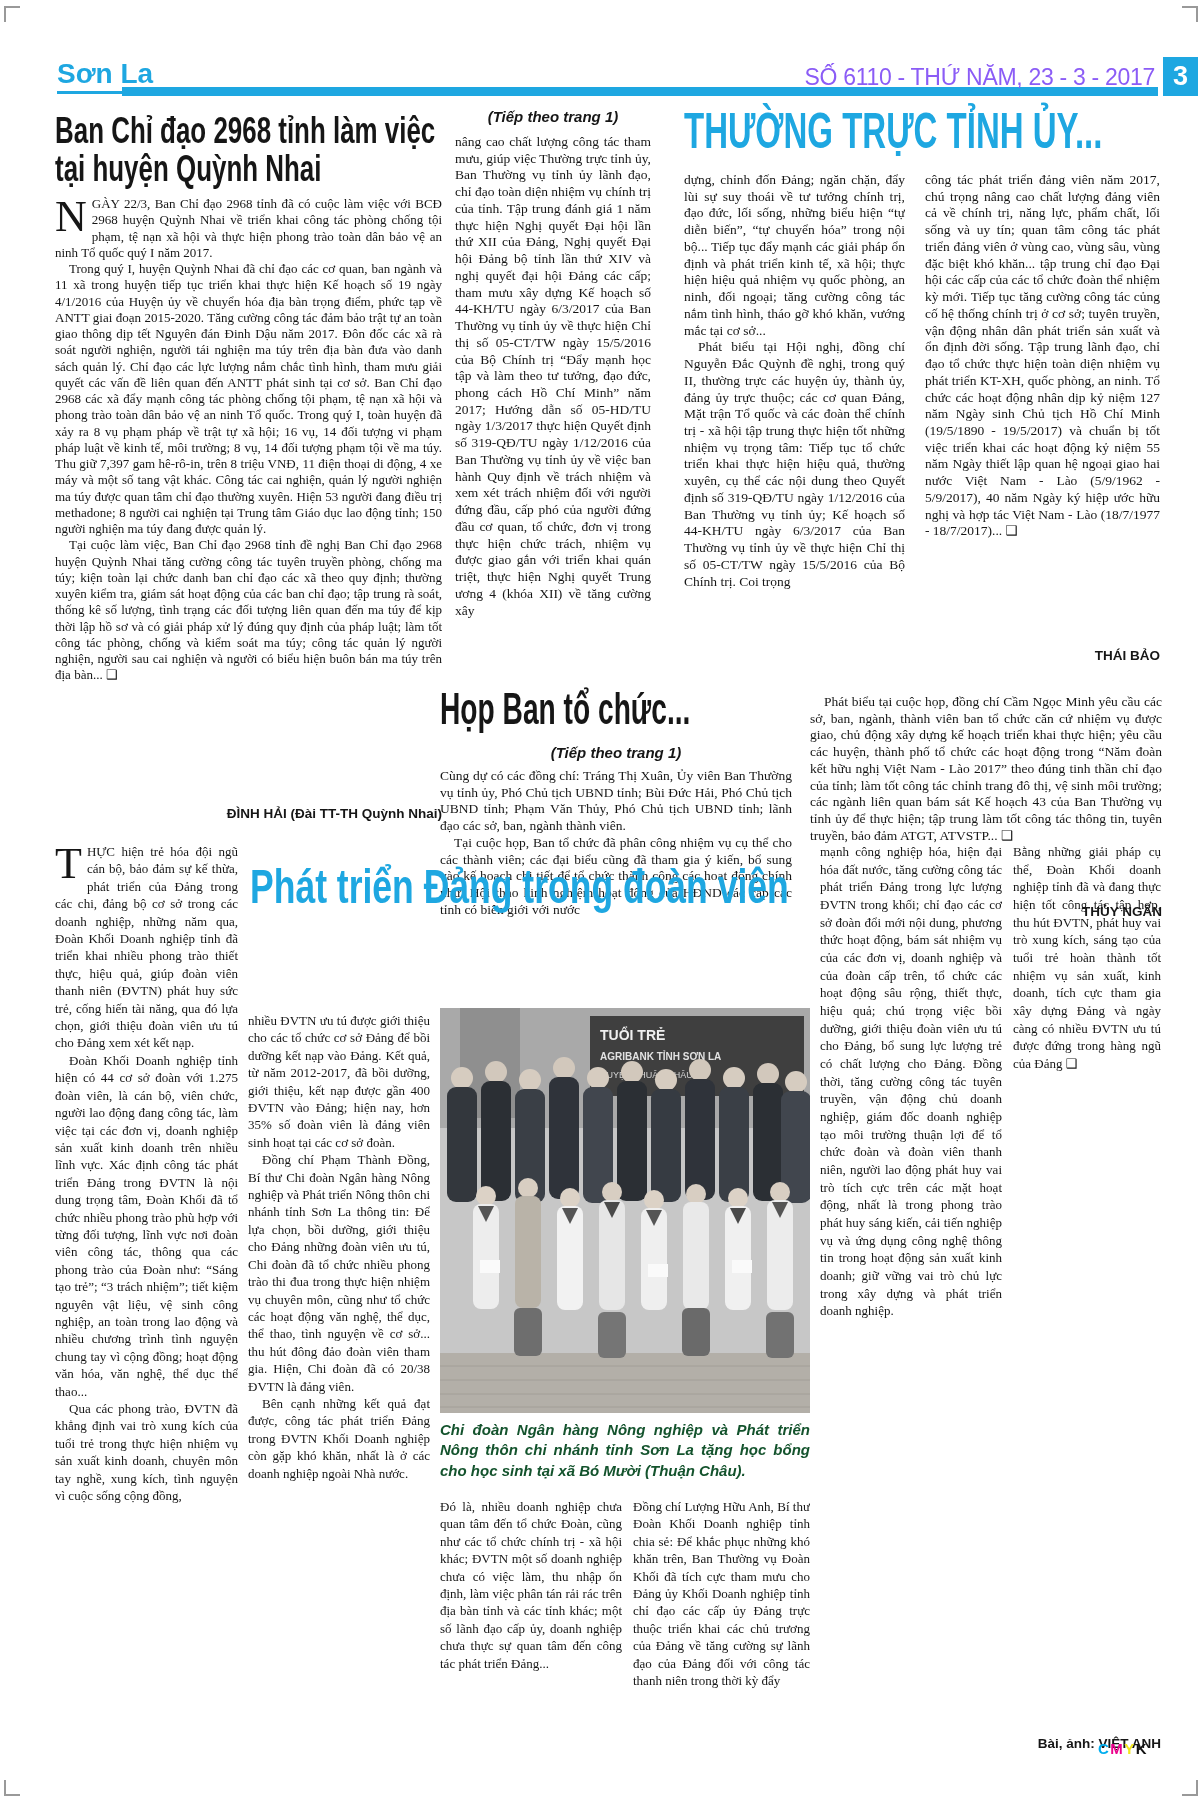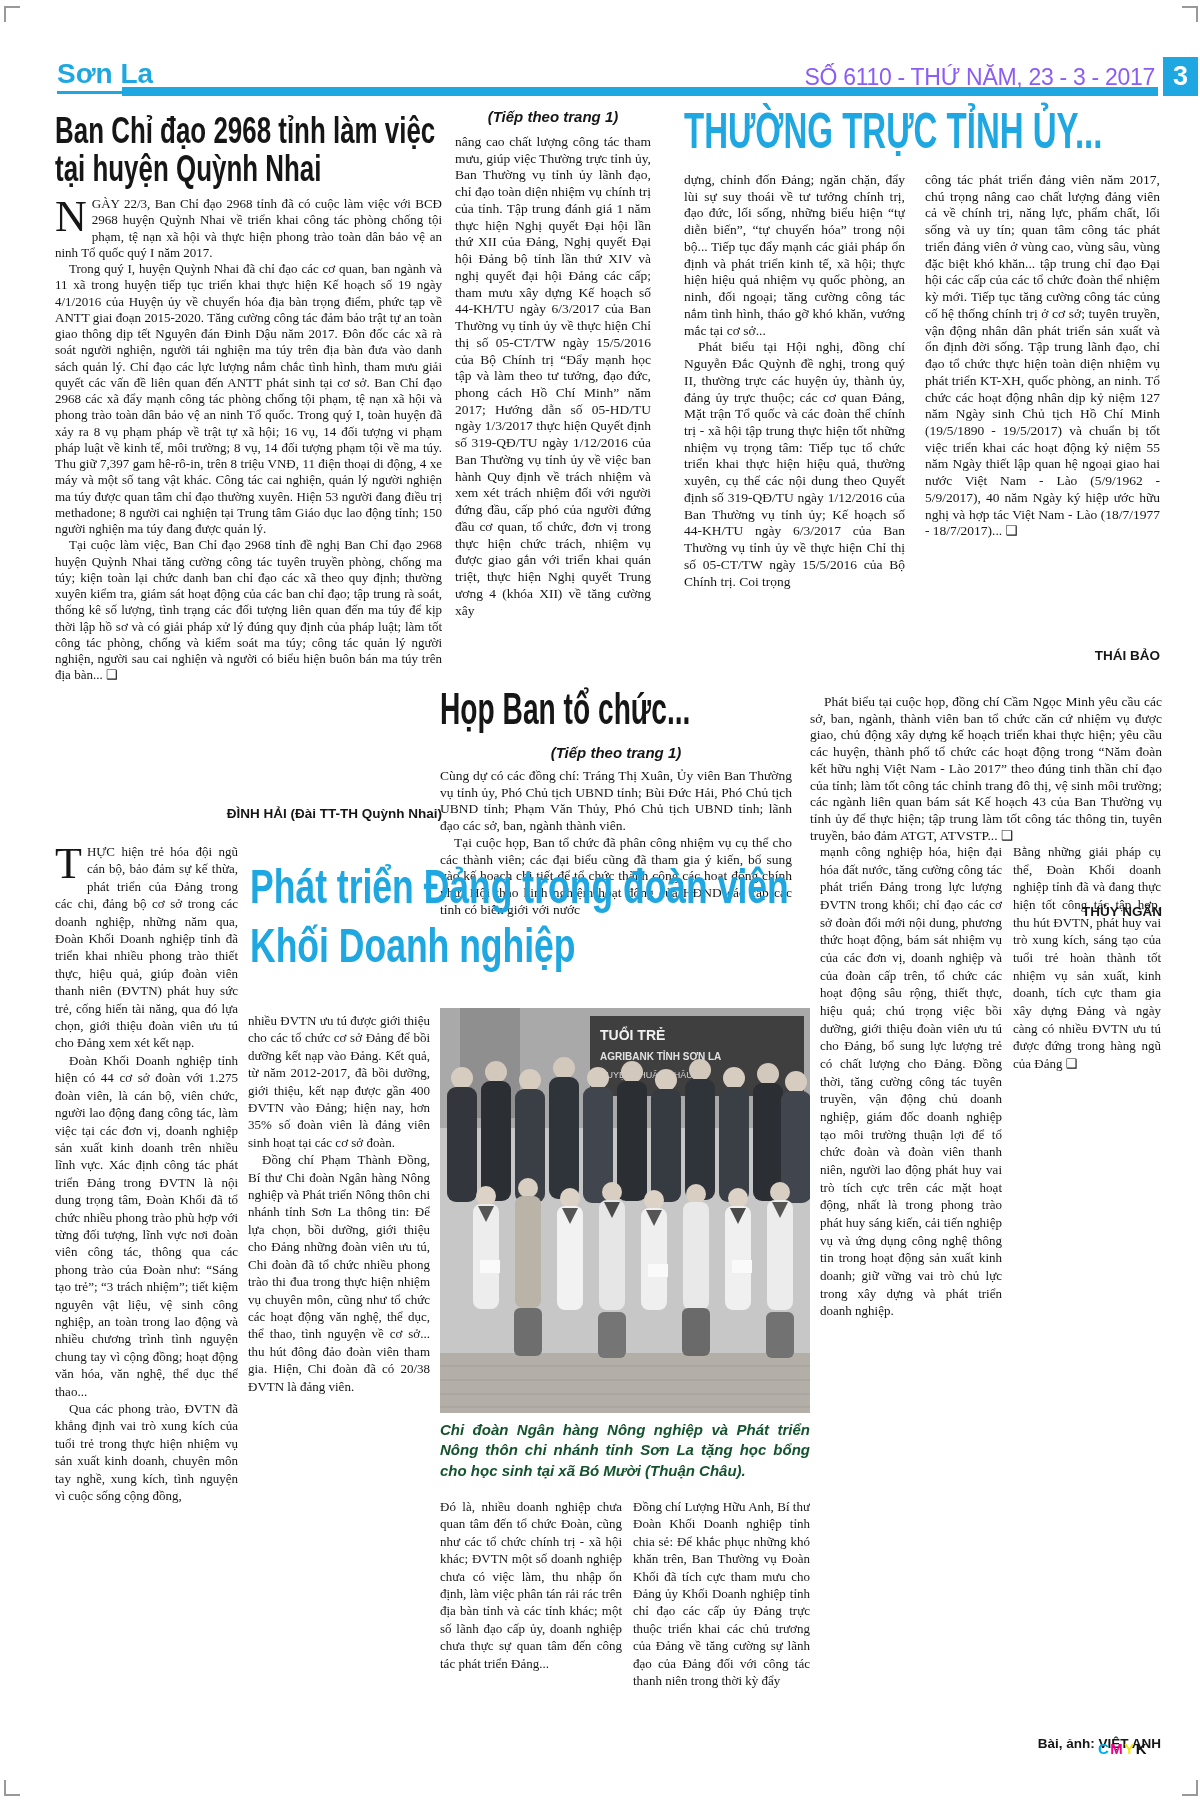--- a/index.html
+++ b/index.html
@@ -89,26 +89,26 @@
   <div class="abs byline" style="left:810px;top:904px;width:352px;">THỦY NGÂN</div>
 
   <div class="abs body-text fs13 loose" style="left:55px;top:843px;width:183px;height:662px;">
     <p><span class="dropcap">T</span><span>HỰC hiện trẻ hóa đội ngũ cán bộ, bảo đảm sự kế thừa, phát triển của Đảng trong các chi, đảng bộ cơ sở trong các doanh nghiệp, những năm qua, Đoàn Khối Doanh nghiệp tỉnh đã triển khai nhiều phong trào thiết thực, hiệu quả, giúp đoàn viên thanh niên (ĐVTN) phát huy sức trẻ, cống hiến tài năng, qua đó lựa chọn, giới thiệu đoàn viên ưu tú cho Đảng xem xét kết nạp.</span></p>
     <p class="ind">Đoàn Khối Doanh nghiệp tỉnh hiện có 44 cơ sở đoàn với 1.275 đoàn viên, là cán bộ, viên chức, người lao động đang công tác, làm việc tại các đơn vị, doanh nghiệp sản xuất kinh doanh trên nhiều lĩnh vực. Xác định công tác phát triển Đảng trong ĐVTN là nội dung trọng tâm, Đoàn Khối đã tổ chức nhiều phong trào phù hợp với từng đối tượng, lĩnh vực nơi đoàn viên công tác, thông qua các phong trào của Đoàn như: “Sáng tạo trẻ”; “3 trách nhiệm”; tiết kiệm nguyên vật liệu, vệ sinh công nghiệp, an toàn trong lao động và nhiều chương trình tình nguyện chung tay vì cộng đồng; hoạt động văn hóa, văn nghệ, thể dục thể thao...</p>
     <p class="ind">Qua các phong trào, ĐVTN đã khẳng định vai trò xung kích của tuổi trẻ trong thực hiện nhiệm vụ sản xuất kinh doanh, chuyên môn tay nghề, xung kích, tình nguyện vì cuộc sống cộng đồng,</p>
   </div>
 
   <div class="abs hl cyan" style="left:250px;top:858px;font-size:48px;line-height:1.22;">
     <div><span class="squeeze" style="transform:scaleX(.74);">Phát triển Đảng trong đoàn viên</span></div>
-    <div><span class="squeeze" style="transform:scaleX(.74);">Khối Doanh nghiệp</span></div>
   </div>
 
   <div class="abs body-text fs13 loose" style="left:248px;top:1012px;width:182px;height:492px;">
     <p>nhiều ĐVTN ưu tú được giới thiệu cho các tổ chức cơ sở Đảng để bồi dưỡng kết nạp vào Đảng. Kết quả, từ năm 2012-2017, đã bồi dưỡng, giới thiệu, kết nạp được gần 400 ĐVTN vào Đảng; hiện nay, hơn 35% số đoàn viên là đảng viên sinh hoạt tại các cơ sở đoàn.</p>
     <p class="ind">Đồng chí Phạm Thành Đồng, Bí thư Chi đoàn Ngân hàng Nông nghiệp và Phát triển Nông thôn chi nhánh tỉnh Sơn La thông tin: Để lựa chọn, bồi dưỡng, giới thiệu cho Đảng những đoàn viên ưu tú, Chi đoàn đã tổ chức nhiều phong trào thi đua trong thực hiện nhiệm vụ chuyên môn, cũng như tổ chức các hoạt động văn nghệ, thể dục, thể thao, tình nguyện về cơ sở... thu hút đông đảo đoàn viên tham gia. Hiện, Chi đoàn đã có 20/38 ĐVTN là đảng viên.</p>
+    <p class="ind">Bên cạnh những kết quả đạt được, công tác phát triển Đảng trong ĐVTN Khối Doanh nghiệp còn gặp khó khăn, nhất là ở các doanh nghiệp ngoài Nhà nước.</p>
   </div>
 
   <div class="abs" style="left:440px;top:1008px;width:370px;height:405px;">
     <svg width="370" height="405" viewBox="0 0 370 405" xmlns="http://www.w3.org/2000/svg">
       <rect width="370" height="405" fill="#c7c7c7"></rect>
       <rect x="0" y="0" width="370" height="120" fill="#a9a9a9"></rect>
       <rect x="20" y="0" width="60" height="110" fill="#8f8f8f"></rect>
       <rect x="150" y="8" width="214" height="80" fill="#3f3f3f"></rect>
       <text x="160" y="32" font-family="Liberation Sans, sans-serif" font-size="14" font-weight="bold" fill="#f0f0f0">TUỔI TRẺ</text>
       <text x="160" y="52" font-family="Liberation Sans, sans-serif" font-size="10" font-weight="bold" fill="#e2e2e2">AGRIBANK TỈNH SƠN LA</text>

